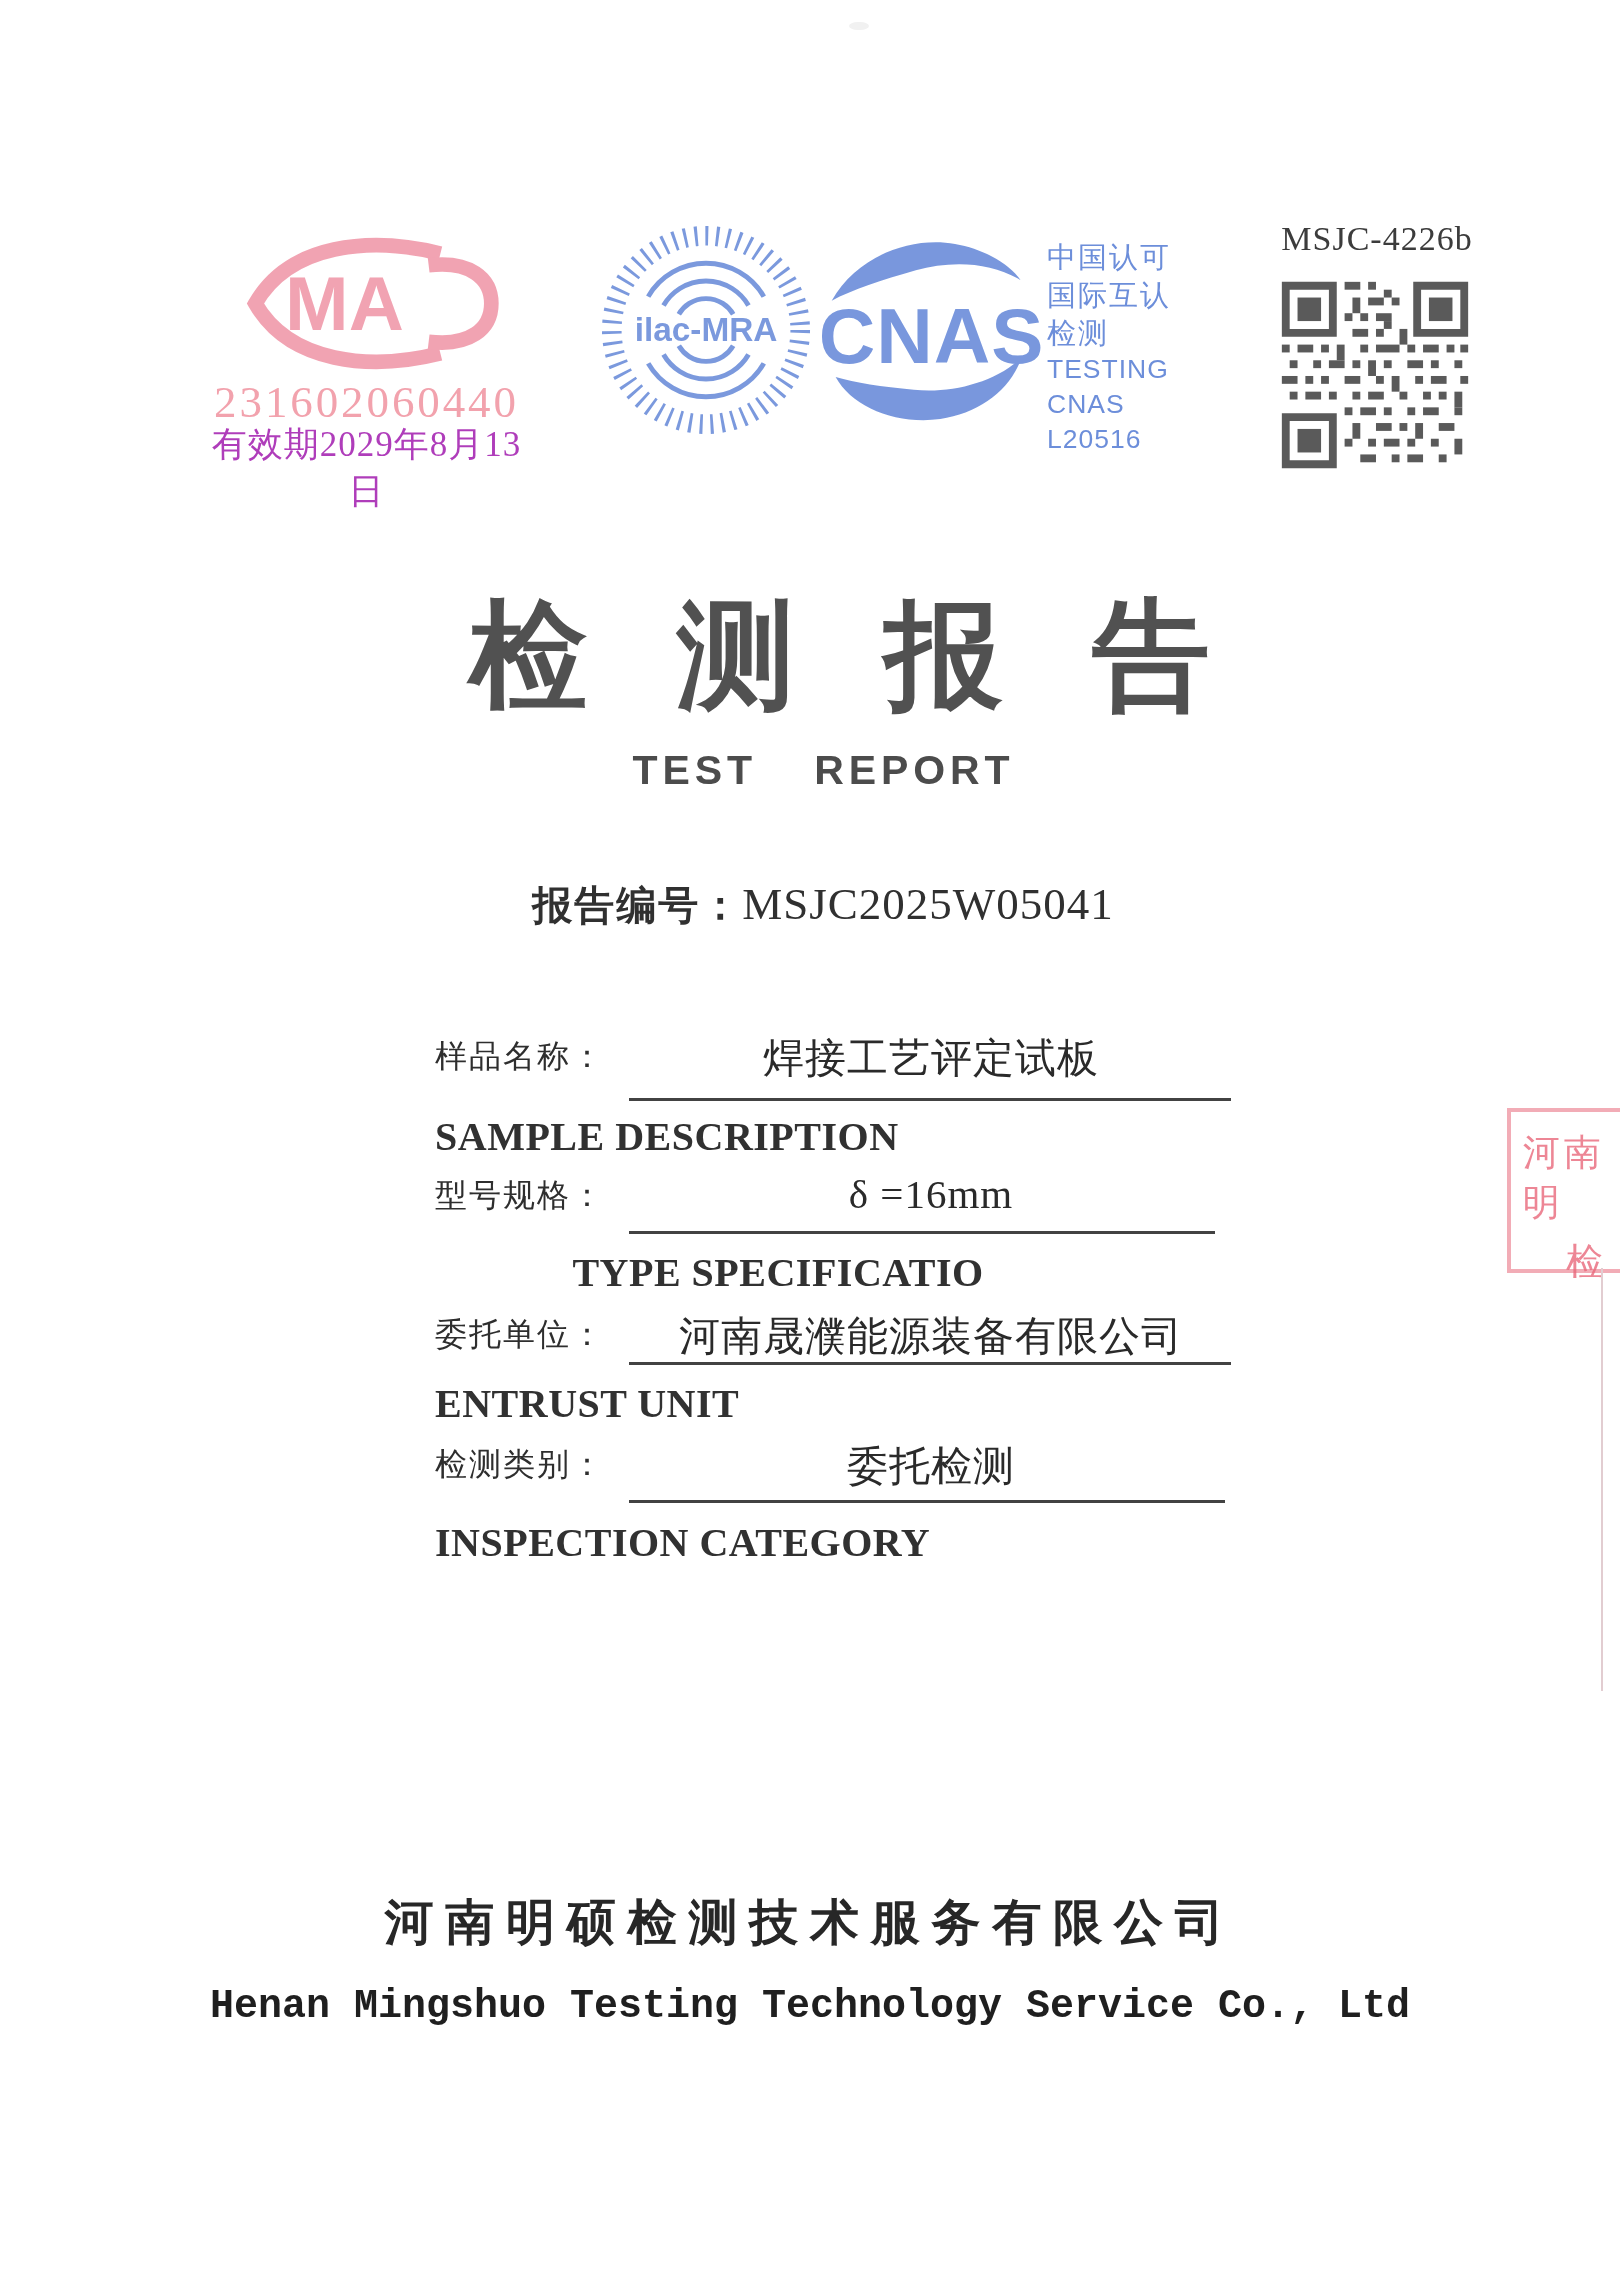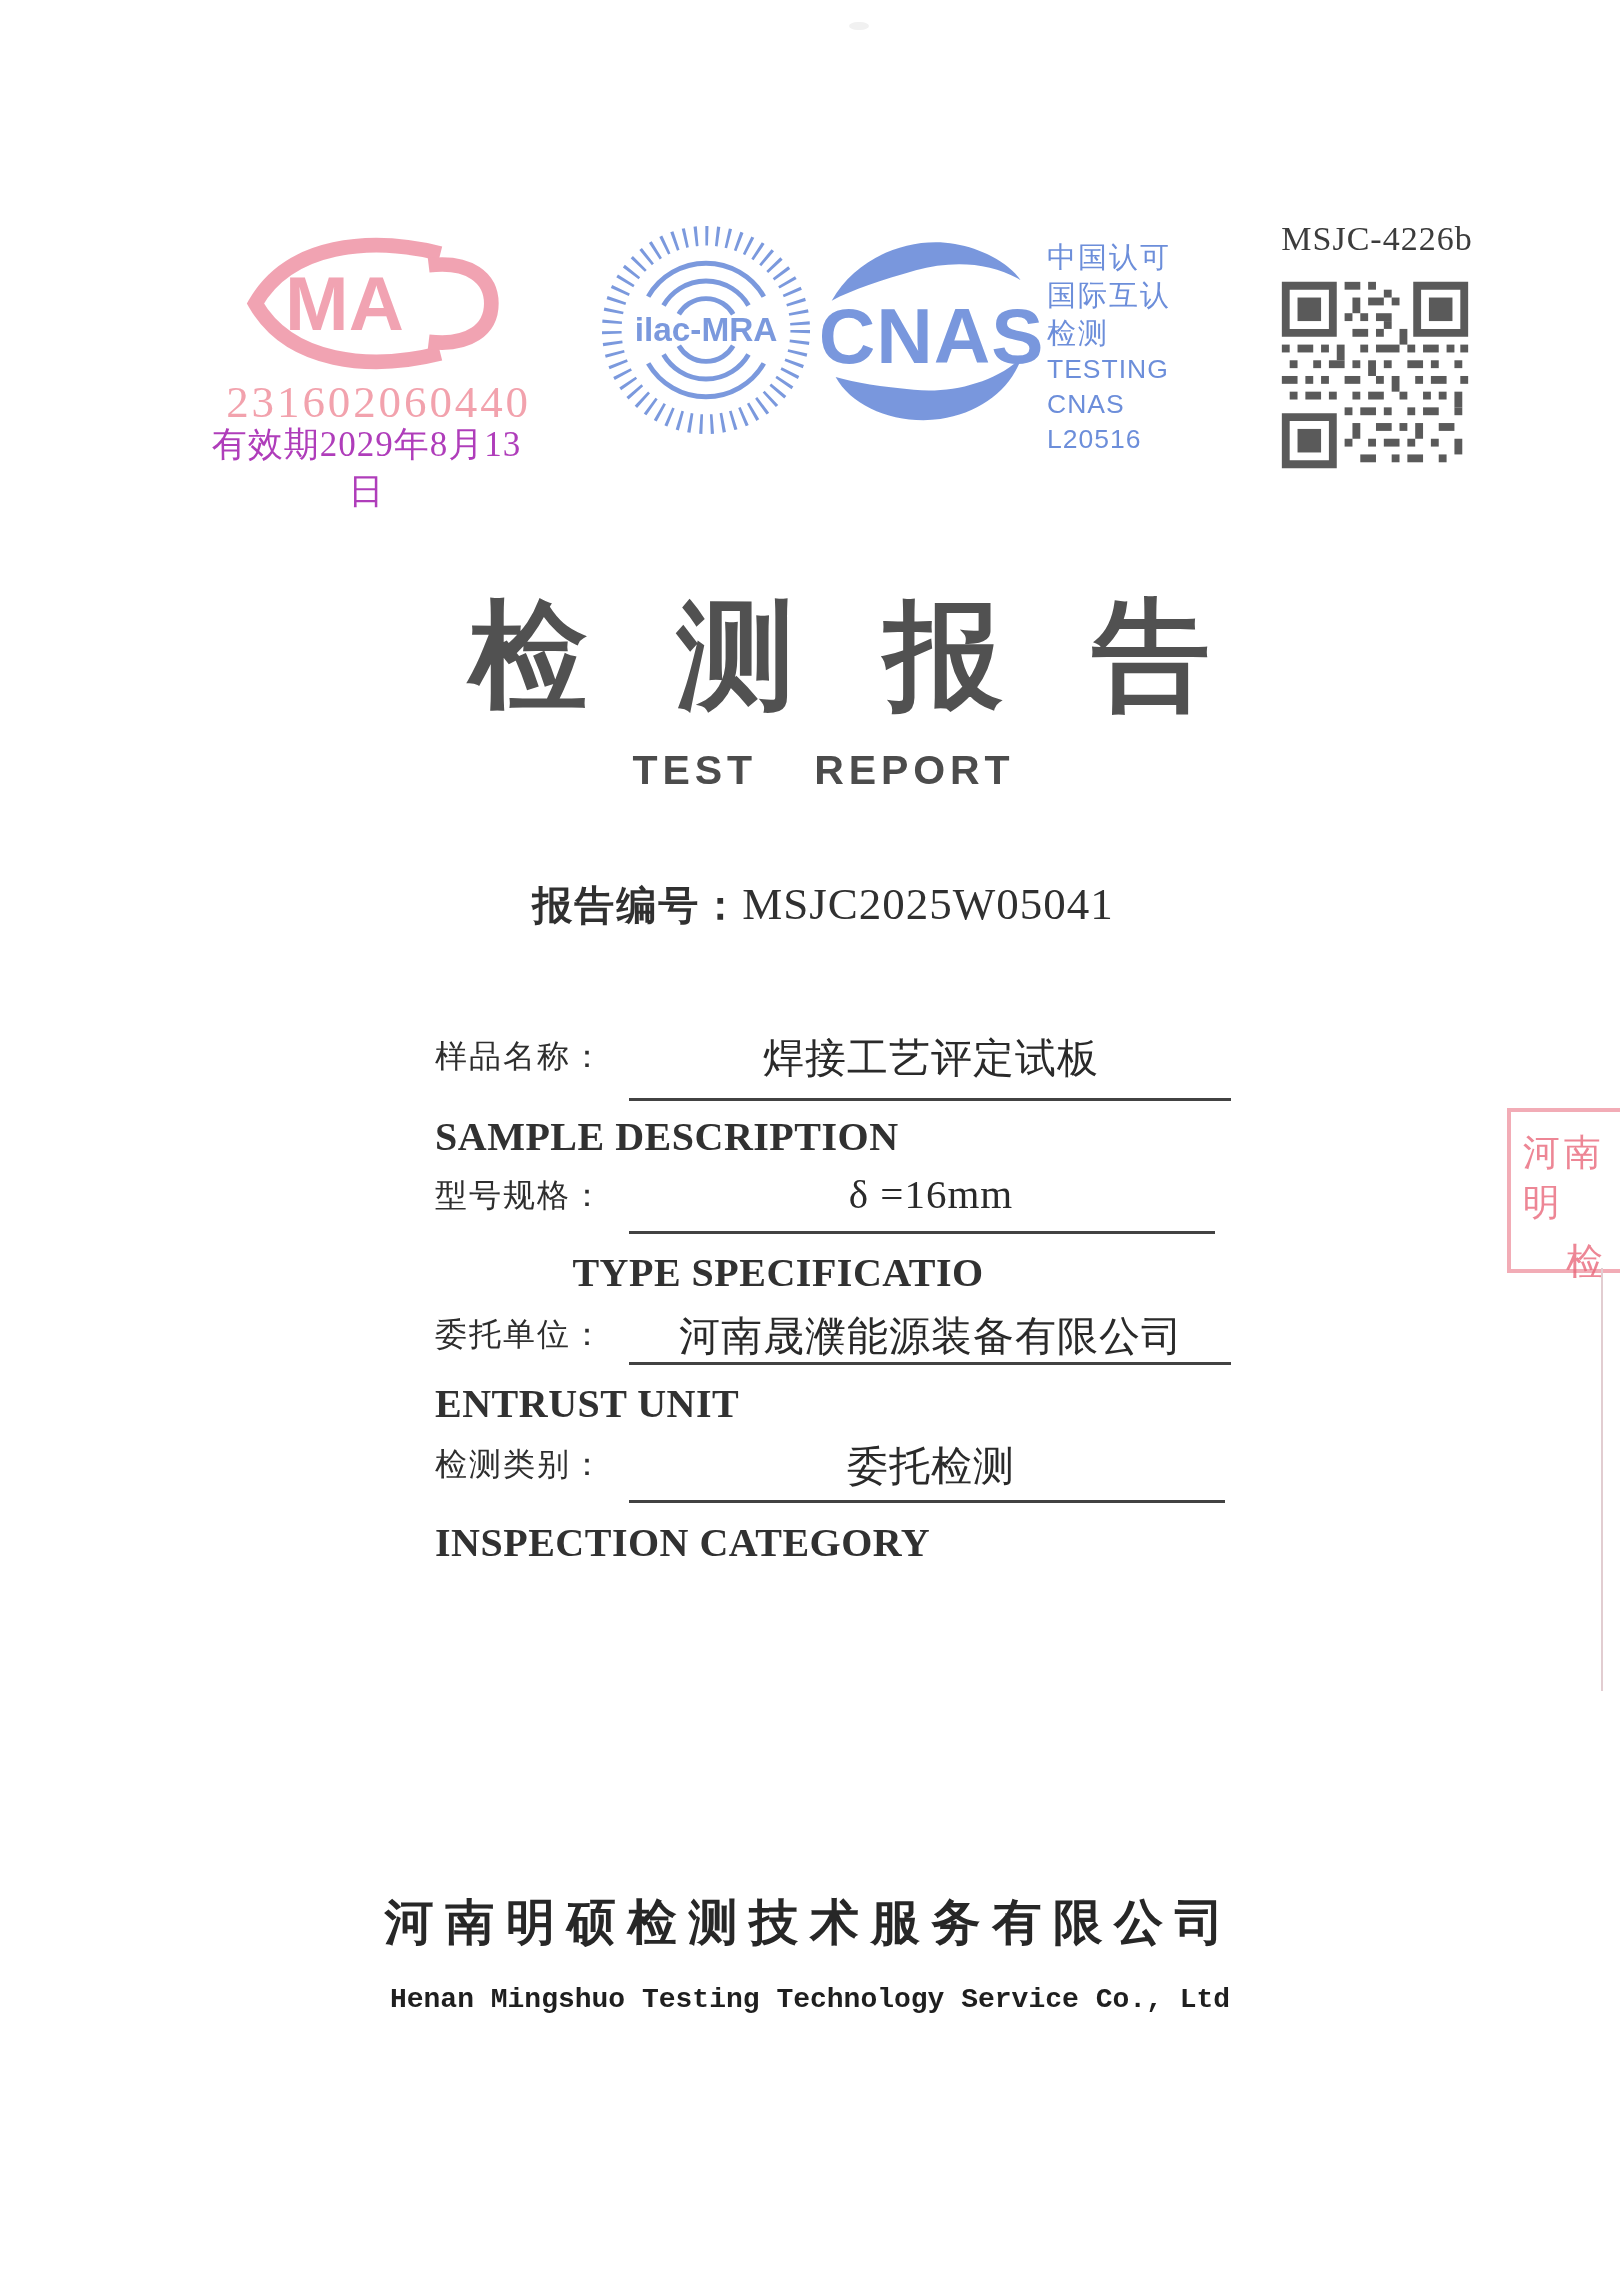--- a/index.html
+++ b/index.html
@@ -6,21 +6,21 @@
   body{
     width:1620px;height:2292px;position:relative;overflow:hidden;
     background:#ffffff;font-family:"Liberation Serif",serif;
     -webkit-font-smoothing:antialiased;
   }
   .abs{position:absolute;}
 
   
   .cma{left:202px;top:233px;width:333px;height:245px;color:#ef8fa0;}
   .cma-num{
-    position:absolute;left:0;top:143px;width:329px;text-align:right;
+    position:absolute;left:0;top:143px;width:329px;text-align:center;
     font-size:45px;letter-spacing:2.9px;color:#f0929f;opacity:.85;
     font-family:"Liberation Serif",serif;
   }
   .cma-date{
     position:absolute;left:0;top:188px;width:329px;text-align:center;
     font-size:35px;color:#a21caf;opacity:.85;letter-spacing:1px;
   }
 
   
   .acc{left:600px;top:222px;width:588px;height:216px;}
@@ -83,21 +83,21 @@
   .fold-line{left:1601px;top:1268px;width:2px;height:423px;background:#e2cdd1;}
 
   
   .foot-cn{
     left:0;top:1890px;width:1620px;text-align:center;
     font-size:49px;font-weight:bold;letter-spacing:11.8px;color:#272727;
     font-family:"Liberation Serif",serif;
   }
   .foot-en{
     left:0;top:1984px;width:1620px;text-align:center;
-    font-size:28px;font-weight:600;color:#1f1f1f;
+    font-size:40px;font-weight:600;color:#1f1f1f;
     font-family:"Liberation Mono","DejaVu Sans Mono",monospace;
   }
   .smudge{left:849px;top:21.6px;width:19.6px;height:8.8px;background:#f1f1f1;border-radius:50%;}
 </style>
 </head>
 <body>
 
 <div class="abs smudge"></div>
 
 <div class="abs cma">

